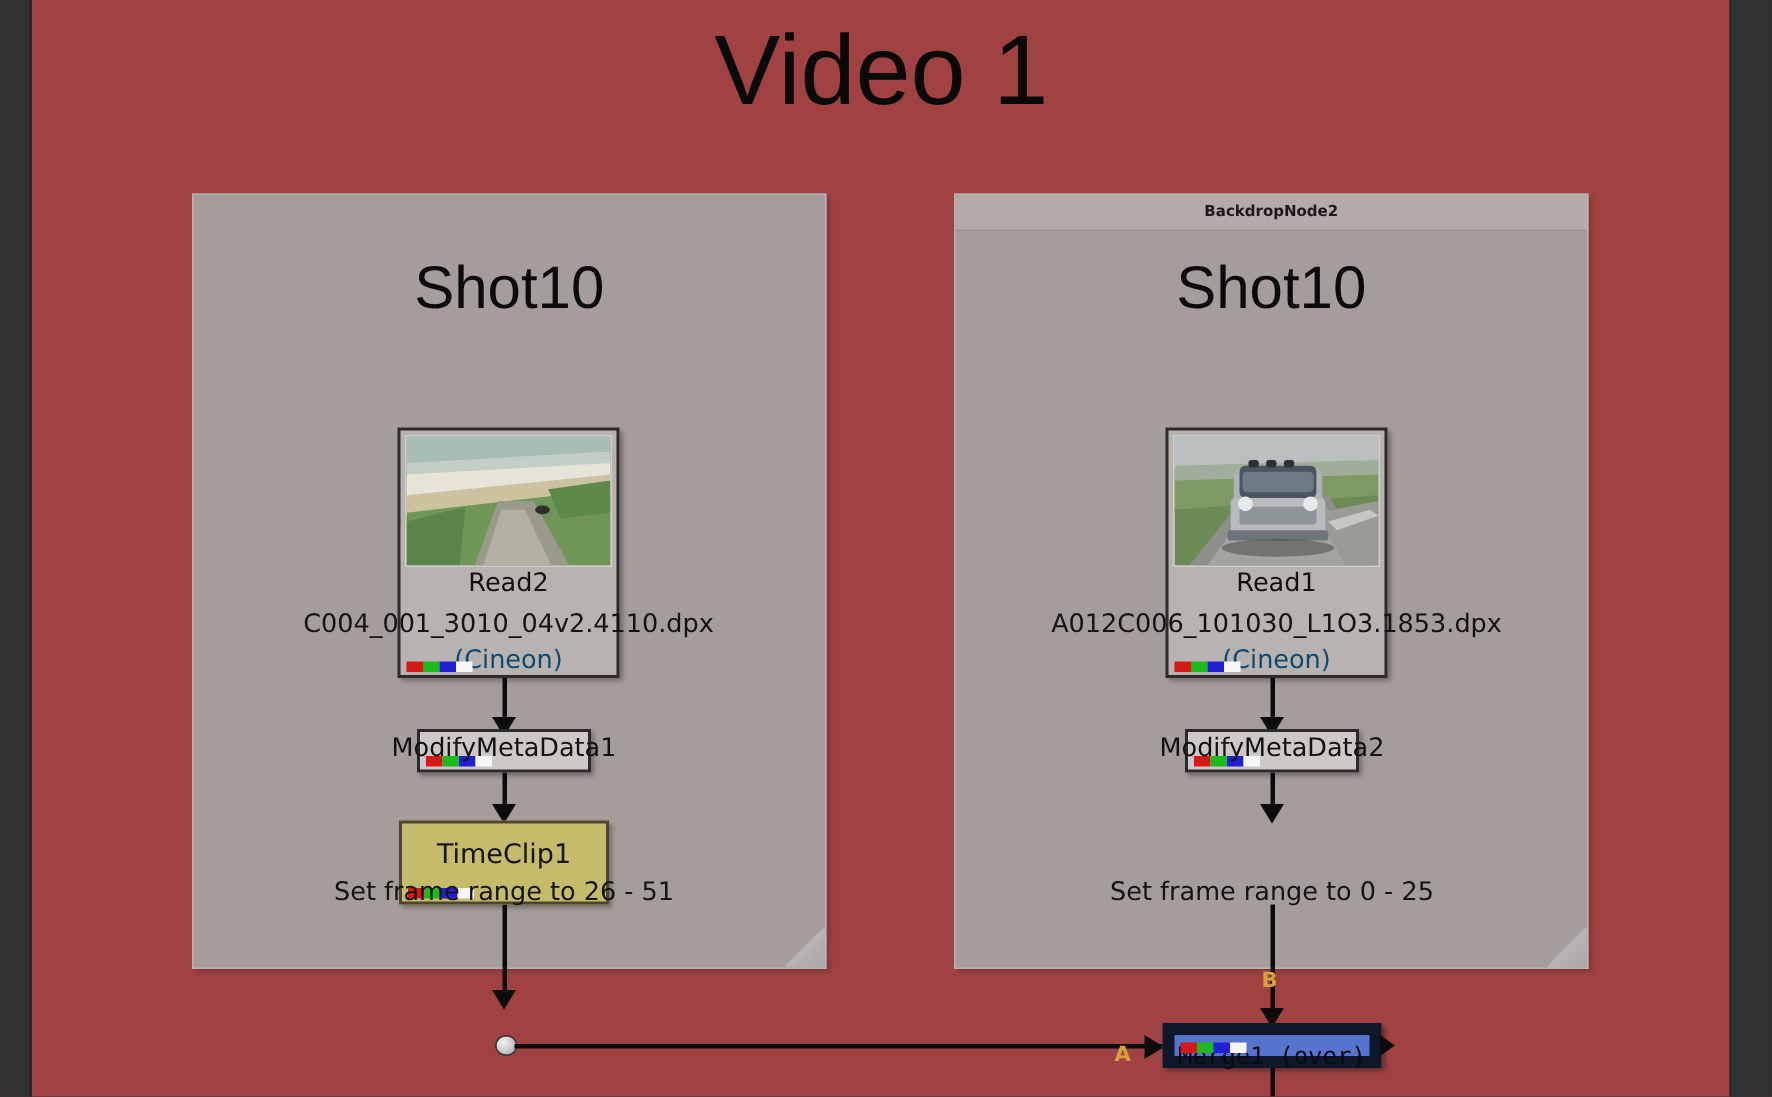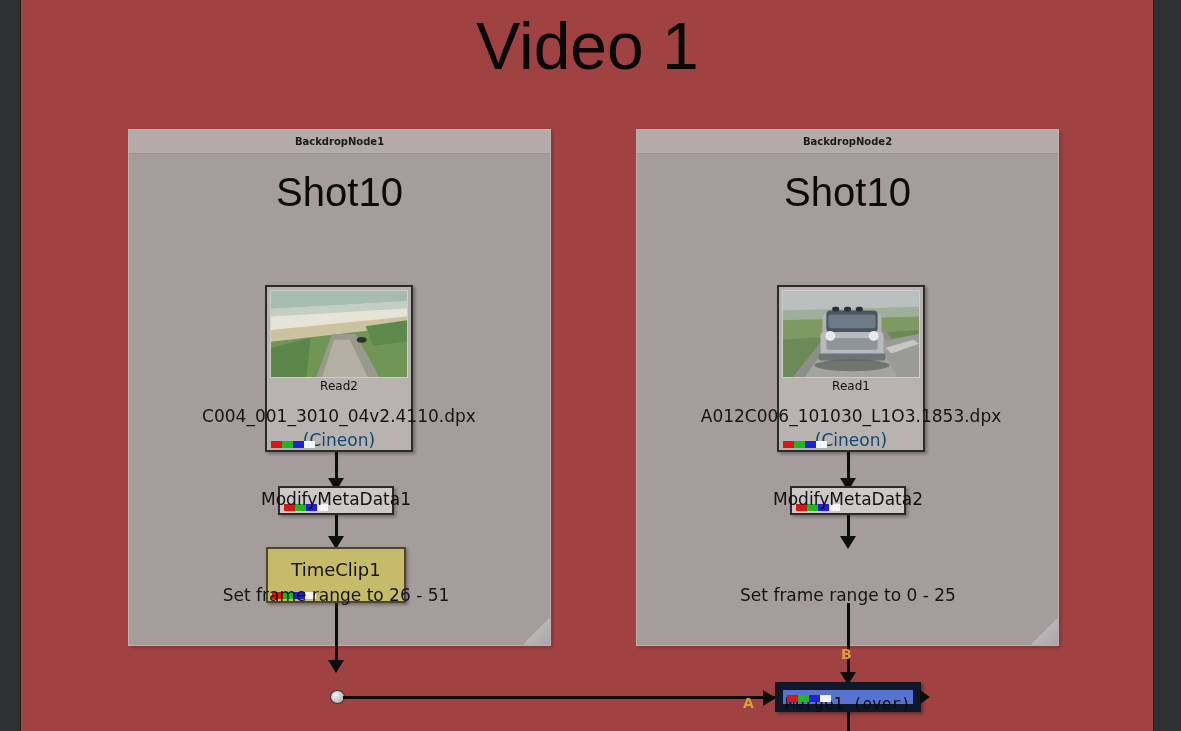--- a/index.html
+++ b/index.html
@@ -145,21 +145,21 @@
     box-sizing: border-box;
   }
   .read-thumb svg { display:block; width:100%; height:100%; }
   .read-name {
     position: absolute;
     left: 0;
     top: 92px;
     width: 100%;
     text-align: center;
     font-family: "DejaVu Sans", sans-serif;
-    font-size: 12px;
+    font-size: 17px;
     color: #111;
     white-space: nowrap;
   }
   .read-file {
     position: absolute;
     top: 119px;
     left: 50%;
     transform: translateX(-50%);
     text-align: center;
     font-family: "DejaVu Sans", sans-serif;
@@ -299,21 +299,20 @@
 </head>
 <body>
 
 <div id="app">
 
   <div id="dag-canvas">
 
     <div id="video-title">Video 1</div>
 
     <div class="backdrop" style="left:107px; top:129px; width:423px; height:517px;">
-      <div class="backdrop-header">BackdropNode1</div>
       <div class="backdrop-label">Shot10</div>
       <div class="backdrop-resize"></div>
     </div>
 
     <div class="backdrop" style="left:615px; top:129px; width:423px; height:517px;">
       <div class="backdrop-header">BackdropNode2</div>
       <div class="backdrop-label">Shot10</div>
       <div class="backdrop-resize"></div>
     </div>
 

